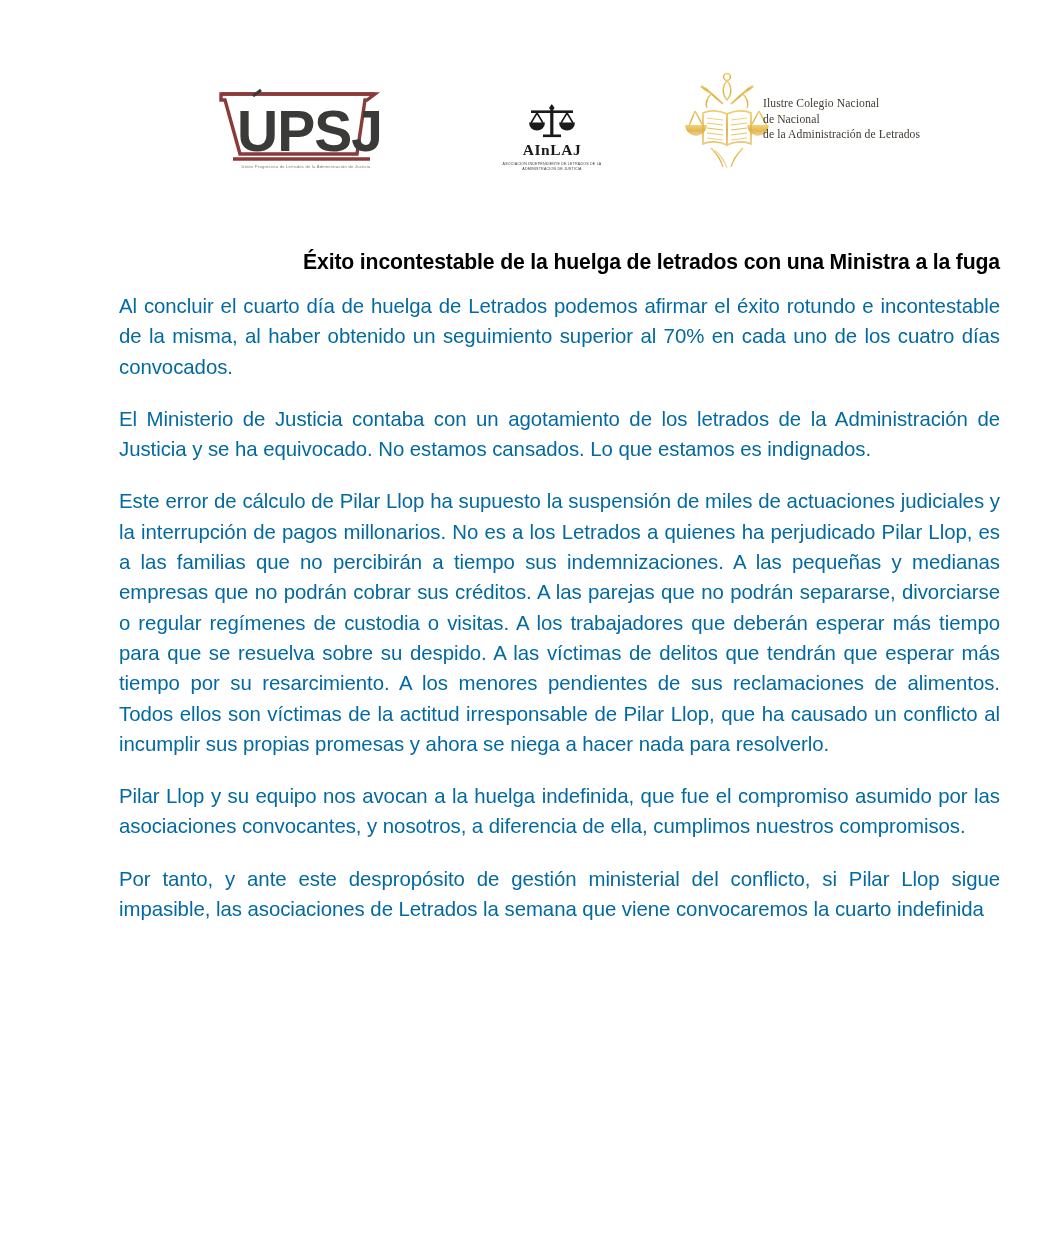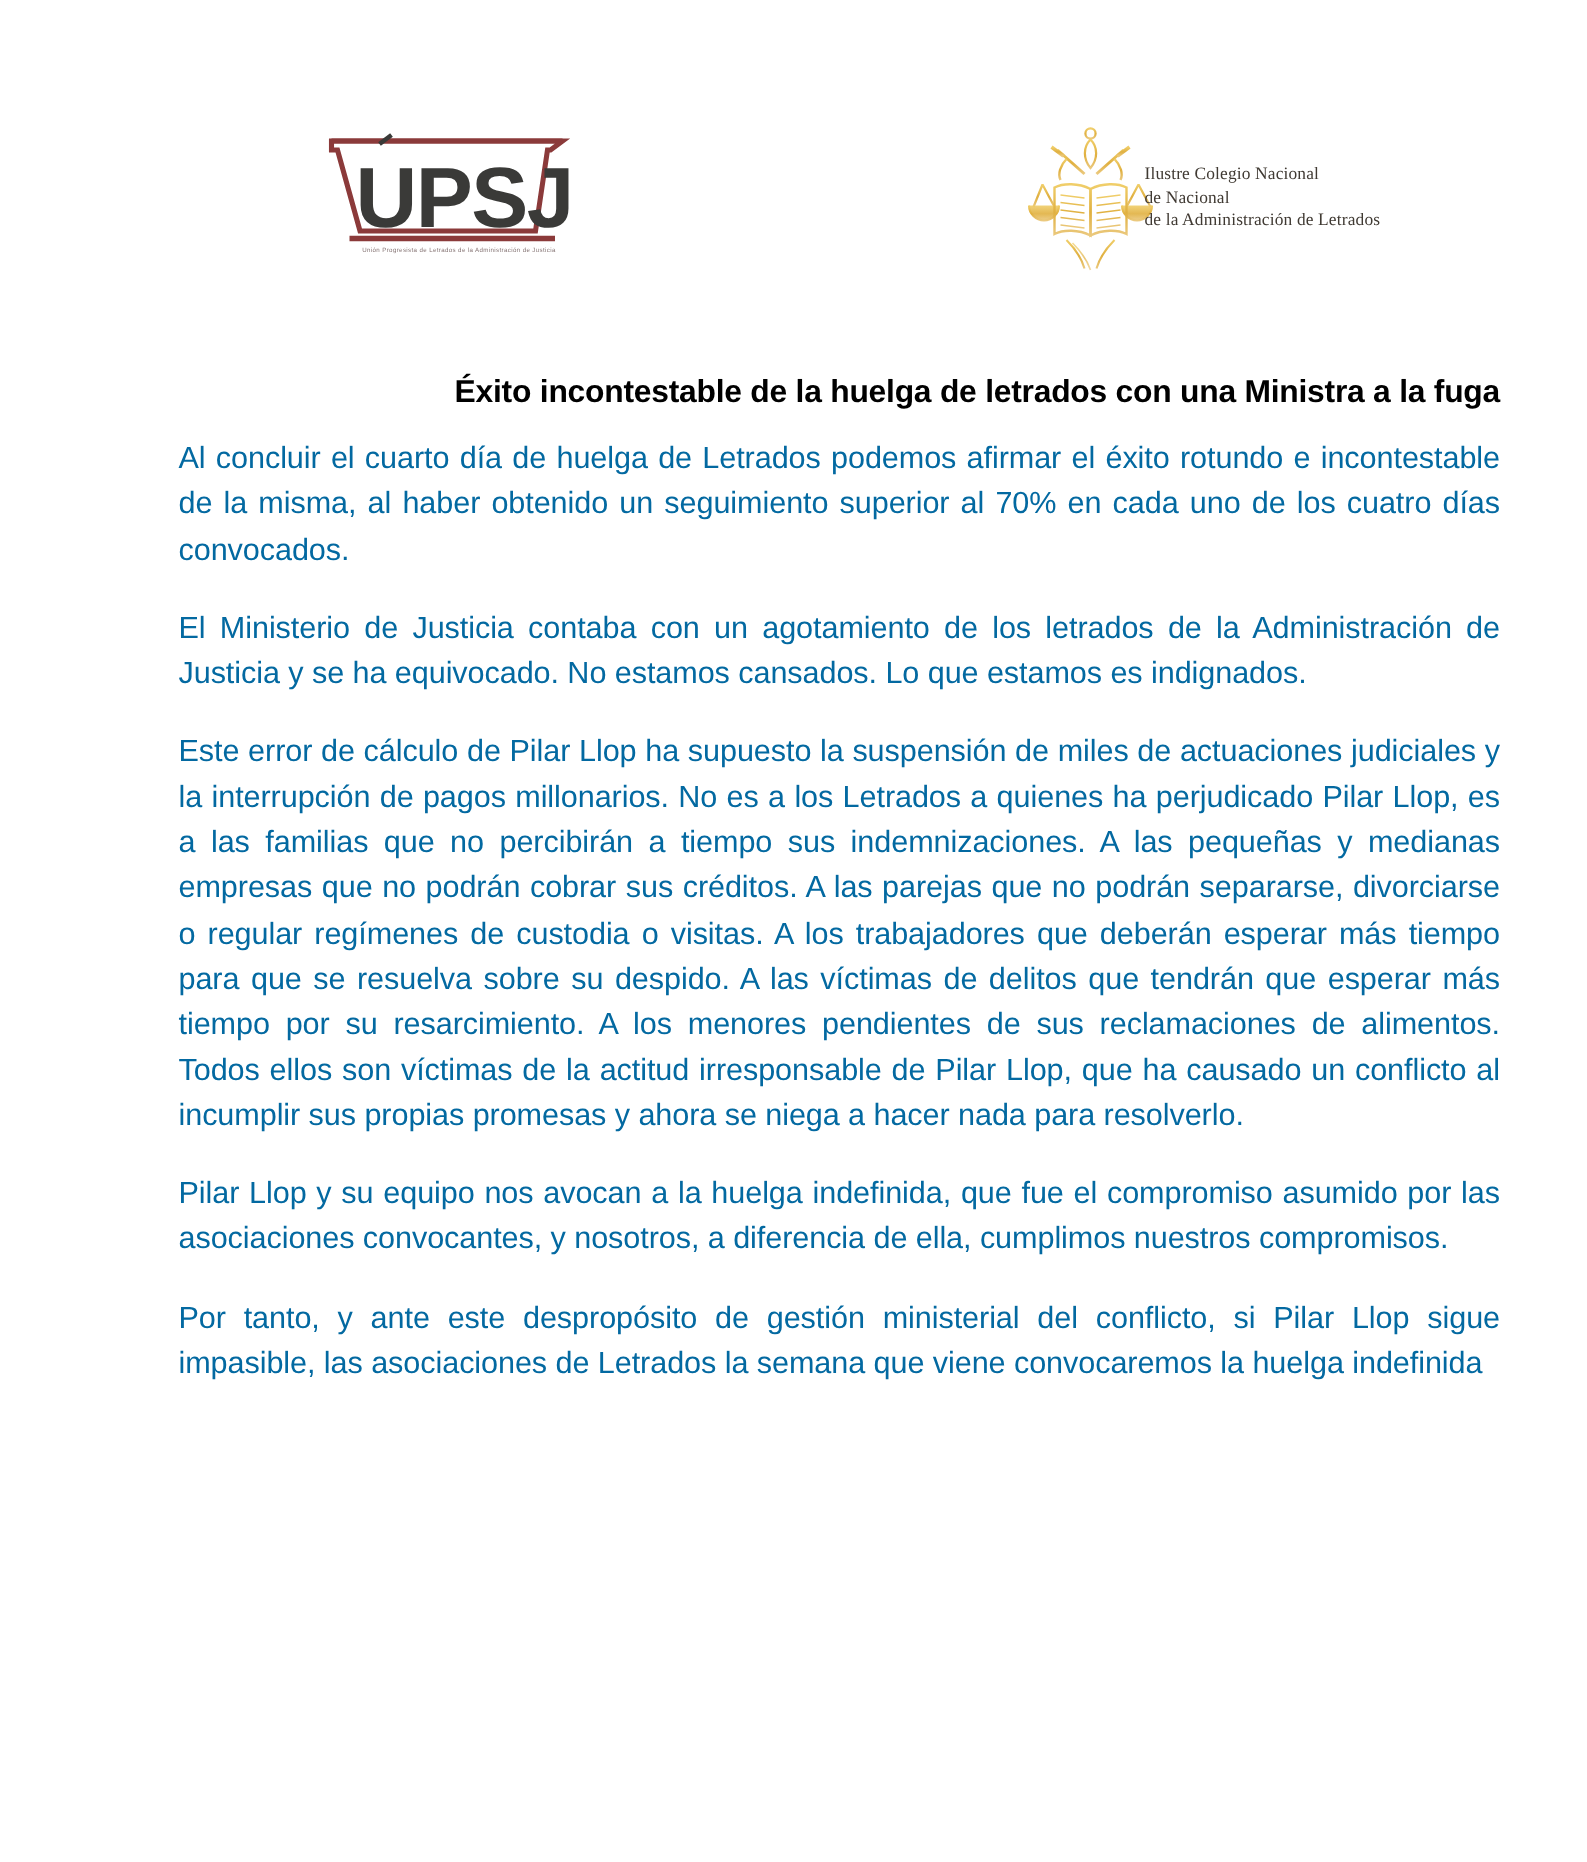--- a/index.html
+++ b/index.html
@@ -83,21 +83,21 @@
     color: #3c3c3c;
     margin-top: 3px;
     white-space: nowrap;
     overflow: hidden;
   }
 
   
   .logo-icnlaj {
     position: absolute;
     left: 681px;
-    top: 82px;
+    top: 70px;
     width: 275px;
     height: 100px;
   }
   .logo-icnlaj .crest {
     position: absolute;
     left: 0;
     top: 0;
     width: 92px;
     height: 100px;
     line-height: 0;
@@ -160,20 +160,45 @@
         <path d="M26 71 L163 71" stroke="#8B3A3A" stroke-width="3.6" fill="none"></path>
 
         <text x="30" y="63" font-family="'Liberation Sans', sans-serif" font-size="57" font-weight="bold" letter-spacing="-1" fill="#3A3A38">UPSJ</text>
 
         <path d="M46 8 L54 2" stroke="#3A3A38" stroke-width="3" fill="none"></path>
       </svg>
     </div>
     <div class="upsj-tagline">Unión Progresista de Letrados de la Administración de Justicia</div>
   </div>
 
+  <div class="logo-ainlaj">
+    <div class="scales-wrap">
+      <svg width="58" height="34" viewBox="0 0 58 34" xmlns="http://www.w3.org/2000/svg">
+
+        <rect x="27.2" y="6" width="3.2" height="26" fill="#1a1a1a"></rect>
+
+        <path d="M28.8 0 L31.6 4 L28.8 7.5 L26 4 Z" fill="#1a1a1a"></path>
+
+        <rect x="8" y="6.4" width="42" height="2.6" fill="#1a1a1a"></rect>
+
+        <path d="M14 9 L8 19 M14 9 L20 19" stroke="#1a1a1a" stroke-width="1.6" fill="none"></path>
+
+        <path d="M6 18.5 A 8 8 0 0 0 22 18.5 Z" fill="#1a1a1a"></path>
+
+        <path d="M44 9 L38 19 M44 9 L50 19" stroke="#1a1a1a" stroke-width="1.6" fill="none"></path>
+
+        <path d="M36 18.5 A 8 8 0 0 0 52 18.5 Z" fill="#1a1a1a"></path>
+
+        <rect x="20" y="30.5" width="18" height="2.6" fill="#1a1a1a"></rect>
+      </svg>
+    </div>
+    <div class="ainlaj-name">AInLAJ</div>
+    <div class="ainlaj-sub">ASOCIACIÓN INDEPENDIENTE DE LETRADOS DE LA</div>
+    <div class="ainlaj-sub" style="margin-top:0">ADMINISTRACIÓN DE JUSTICIA</div>
+  </div>
 
   <div class="logo-icnlaj">
     <div class="crest">
       <svg width="92" height="100" viewBox="0 0 92 100" xmlns="http://www.w3.org/2000/svg">
         <defs>
           <linearGradient id="gold" x1="0" y1="0" x2="0" y2="1">
             <stop offset="0%" stop-color="#F0CE6A"></stop>
             <stop offset="55%" stop-color="#E0B040"></stop>
             <stop offset="100%" stop-color="#EBC97E"></stop>
           </linearGradient>
@@ -222,14 +247,14 @@
 
 </div>
 
 <div class="sheet">
   <h1 class="doc-title">Éxito incontestable de la huelga de letrados con una Ministra a la fuga</h1>
 
   <p class="para">Al concluir el cuarto día de huelga de Letrados podemos afirmar el éxito rotundo e incontestable de la misma, al haber obtenido un seguimiento superior al 70% en cada uno de los cuatro días convocados.</p>
   <p class="para">El Ministerio de Justicia contaba con un agotamiento de los letrados de la Administración de Justicia y se ha equivocado. No estamos cansados. Lo que estamos es indignados.</p>
   <p class="para">Este error de cálculo de Pilar Llop ha supuesto la suspensión de miles de actuaciones judiciales y la interrupción de pagos millonarios. No es a los Letrados a quienes ha perjudicado Pilar Llop, es a las familias que no percibirán a tiempo sus indemnizaciones. A las pequeñas y medianas empresas que no podrán cobrar sus créditos. A las parejas que no podrán separarse, divorciarse o regular regímenes de custodia o visitas. A los trabajadores que deberán esperar más tiempo para que se resuelva sobre su despido. A las víctimas de delitos que tendrán que esperar más tiempo por su resarcimiento. A los menores pendientes de sus reclamaciones de alimentos. Todos ellos son víctimas de la actitud irresponsable de Pilar Llop, que ha causado un conflicto al incumplir sus propias promesas y ahora se niega a hacer nada para resolverlo.</p>
   <p class="para">Pilar Llop y su equipo nos avocan a la huelga indefinida, que fue el compromiso asumido por las asociaciones convocantes, y nosotros, a diferencia de ella, cumplimos nuestros compromisos.</p>
-  <p class="para">Por tanto, y ante este despropósito de gestión ministerial del conflicto, si Pilar Llop sigue impasible, las asociaciones de Letrados la semana que viene convocaremos la huelga indefinida</p>
+  <p class="para">Por tanto, y ante este despropósito de gestión ministerial del conflicto, si Pilar Llop sigue impasible, las asociaciones de Letrados la semana que viene convocaremos la cuarto indefinida</p>
 </div>
 
 </body></html>

